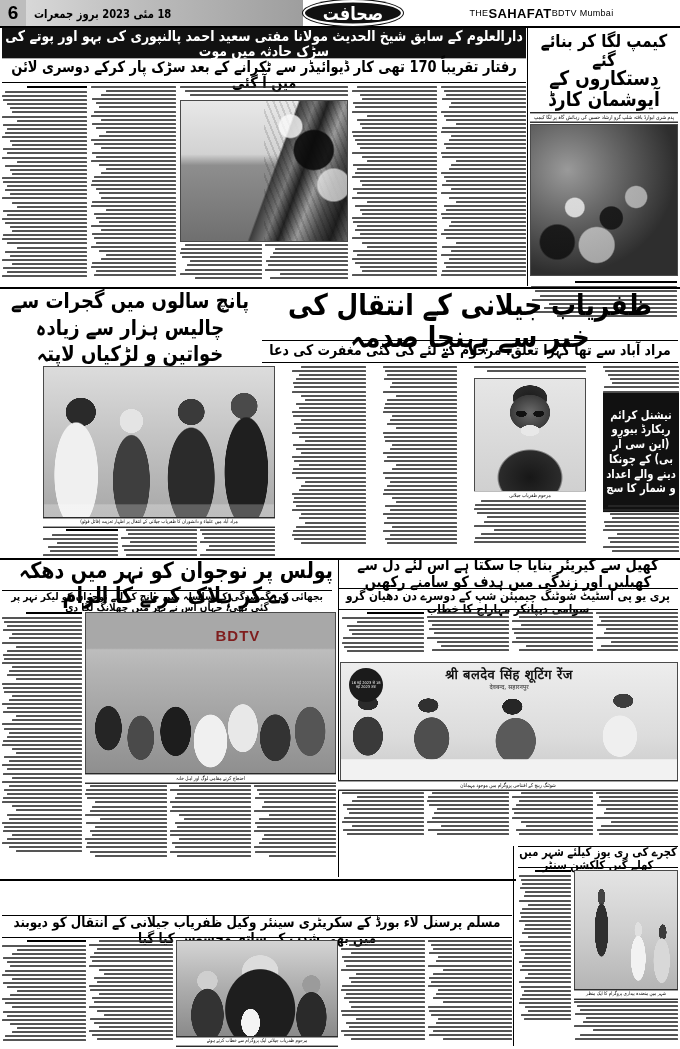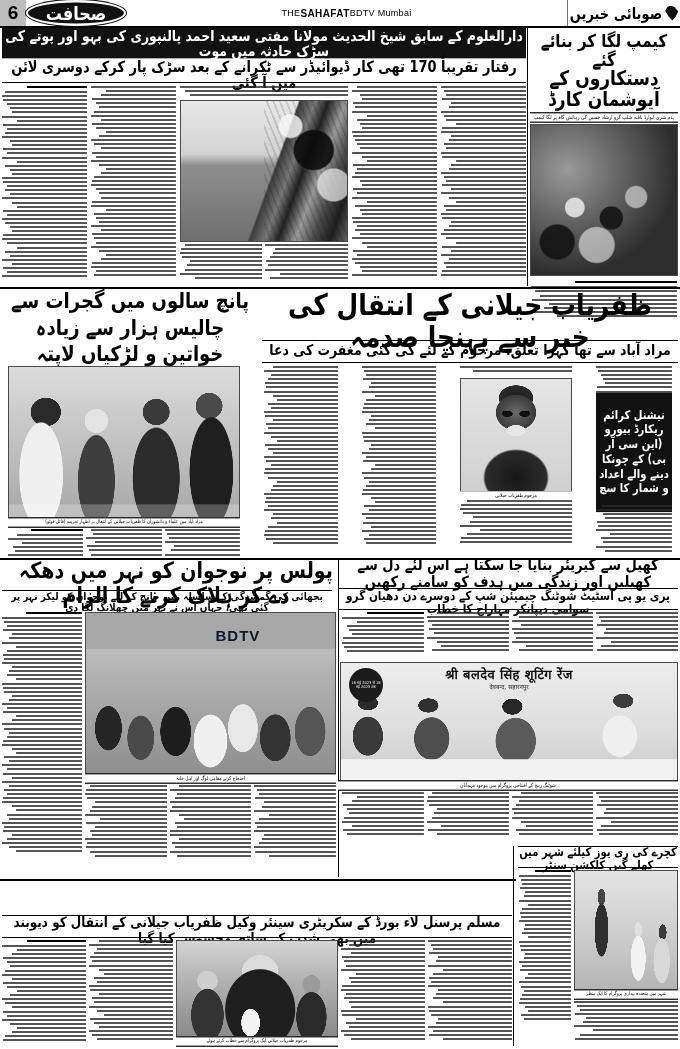--- a/index.html
+++ b/index.html
@@ -28,21 +28,21 @@
   }
   .mh-prov{
     font-size:13px;font-weight:bold;letter-spacing:-.4px;
     transform:scaleY(1.25);font-family:"DejaVu Sans",sans-serif;
   }
   .mh-eng{
     flex:1;display:flex;align-items:center;justify-content:center;
     direction:ltr;font-size:9px;letter-spacing:.3px;
     font-family:"Liberation Sans",sans-serif;
   }
-  .mh-eng b{font-size:10px;letter-spacing:.4px;}
+  .mh-eng b{font-size:13px;letter-spacing:.4px;}
   .mh-logo{
     width:96px;background:#111;border-radius:50%/50%;
     display:flex;align-items:center;justify-content:center;
     color:#fff;font-size:16px;font-weight:bold;
     margin:2px 0;border:2px solid #fff;box-shadow:0 0 0 1px #111;
     transform:scaleY(1.15);
   }
   .mh-gradbar{
     flex:1;background:linear-gradient(90deg,#d8d8d8 0%,#bdbdbd 40%,#9e9e9e 100%);
     display:flex;align-items:center;justify-content:flex-start;padding-right:0;
@@ -102,30 +102,29 @@
     display:flex;align-items:center;justify-content:center;padding:3px;
     line-height:1.25;
   }
 </style>
 </head>
 <body>
 
 <div class="page">
 
   <div class="masthead">
-    <div class="mh-left">
-      <span class="mh-maptag"></span>
-      <span class="mh-prov urdu">صوبائی خبریں</span>
-    </div>
     <div class="mh-eng">
       <span>THE </span>
         <b>SAHAFAT</b>
         <span> BDTV Mumbai</span>
     </div>
     <div class="mh-logo urdu">صحافت</div>
+    <div class="mh-gradbar">
+      <span class="mh-date urdu">18 مئی 2023 بروز جمعرات</span>
+    </div>
     <div class="mh-pageno">6</div>
   </div>
 
   <div class="region" style="right:0;top:28px;width:152px;height:258px;">
     <div class="hl-big urdu" style="font-size:15px;padding:6px 4px 2px;">کیمپ لگا کر بنائے گئے</div>
     <div class="hl-big urdu" style="font-size:17px;padding:3px 3px 5px;">دستکاروں کے آیوشمان کارڈ</div>
     <div class="cap urdu" style="font-size:4.6px;margin:0 2px;">پدم شری ایوارڈ یافتہ شلپ گرو ارشاد حسین کی رہائش گاہ پر لگا کیمپ</div>
     <div class="photo" style="height:150px;margin:2px;">
       <div class="g" style="background:
         radial-gradient(ellipse at 25% 30%, #9a9a9a 0%, #6a6a6a 30%, #2e2e2e 70%),
@@ -412,21 +411,21 @@
   </div>
   <div class="region" style="right:0;top:292px;width:420px;height:46px;">
     <div class="hl-big urdu" style="font-size:25px;padding:2px 6px 0;">ظفریاب جیلانی کے انتقال کی خبر سے پہنچا صدمہ</div>
   </div>
   <div class="hline" style="right:2px;width:416px;top:340px;"></div>
   <div class="region" style="right:2px;top:343px;width:416px;height:18px;">
     <div class="hl-big urdu" style="font-size:12.5px;">مراد آباد سے تھا گہرا تعلق، مرحوم کے لئے کی گئی مغفرت کی دعا</div>
   </div>
   <div class="hline" style="right:2px;width:416px;top:362px;"></div>
 
-  <div class="region" style="right:0;top:366px;left:0;height:190px;display:flex;gap:17px;padding:0 8px;justify-content:space-between;">
+  <div class="region" style="right:0;top:366px;left:0;height:190px;display:flex;gap:17px;padding:0 1px;">
 
     <div style="width:76px;display:flex;flex-direction:column;">
       <div class="body-col" style="height:36px;">
         <div class="ln s1"></div>
           <div class="ln s4"></div>
           <div class="ln s2"></div>
           <div class="ln s6"></div>
         <div class="ln s3"></div>
           <div class="ln s7"></div>
           <div class="ln s1"></div>
@@ -654,21 +653,21 @@
           radial-gradient(ellipse 8% 20% at 90% 74%, #555 0 76%, transparent 78%);"></div>
         <div class="g" style="background:
           radial-gradient(circle 4% at 9% 48%, #3b3b3b 0 80%, transparent 82%),
           radial-gradient(circle 4% at 22% 52%, #2a2a2a 0 80%, transparent 82%),
           radial-gradient(circle 4.5% at 36% 46%, #444 0 80%, transparent 82%),
           radial-gradient(circle 5% at 50% 50%, #efefef 0 78%, transparent 80%),
           radial-gradient(circle 4.5% at 63% 44%, #5a5a5a 0 80%, transparent 82%),
           radial-gradient(circle 4% at 76% 50%, #efefef 0 78%, transparent 80%),
           radial-gradient(circle 4% at 90% 46%, #333 0 80%, transparent 82%);"></div>
         <div class="g" style="background:linear-gradient(180deg, #a8a8a8 0 22%, transparent 23%);"></div>
-        <div style="position:absolute;left:52%;top:9%;font:bold 15px 'Liberation Sans',sans-serif;color:#0f172a;letter-spacing:1px;direction:ltr;text-align:center;">BDTV</div>
+        <div style="position:absolute;left:52%;top:9%;font:bold 15px 'Liberation Sans',sans-serif;color:#7f1d1d;letter-spacing:1px;direction:ltr;text-align:center;">BDTV</div>
       </div>
       <div class="cap urdu" style="font-size:4.4px;">احتجاج کرتے مقامی لوگ اور اہل خانہ</div>
       <div class="body-col" style="flex:1;display:flex;gap:3px;margin-top:2px;">
         <div style="flex:1;">
             <div class="ln s1"></div>
             <div class="ln s4"></div>
             <div class="ln s2"></div>
             <div class="ln s7"></div>
             <div class="ln s3"></div>
             <div class="ln s6"></div>

